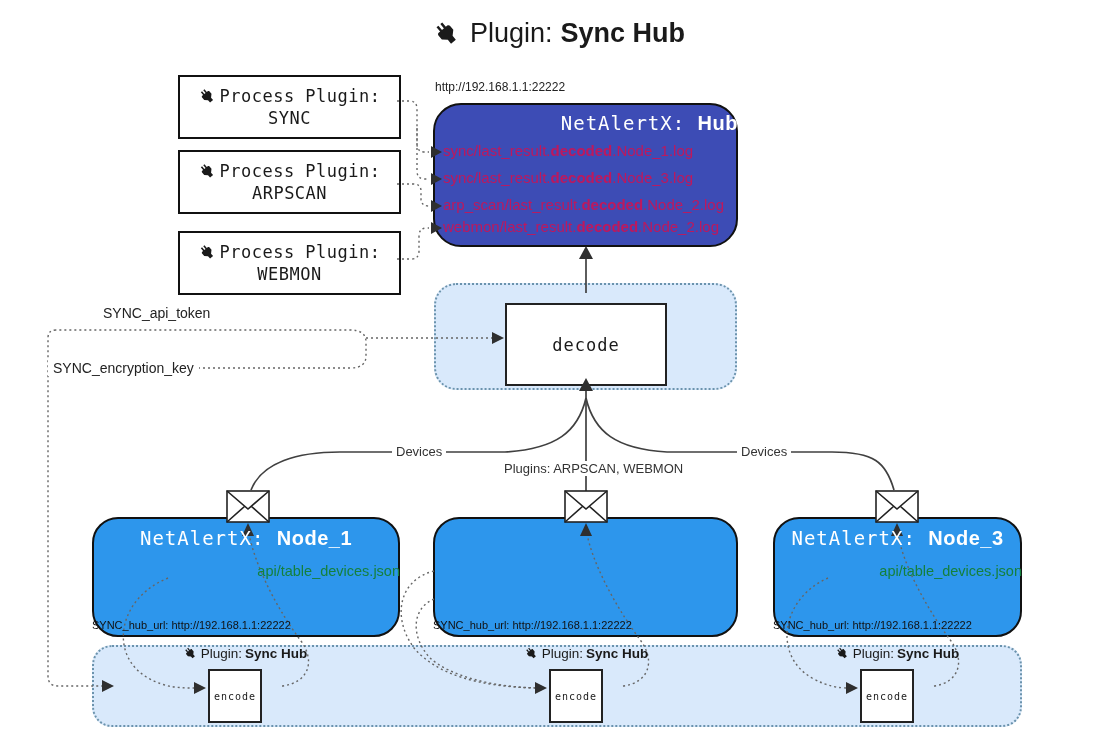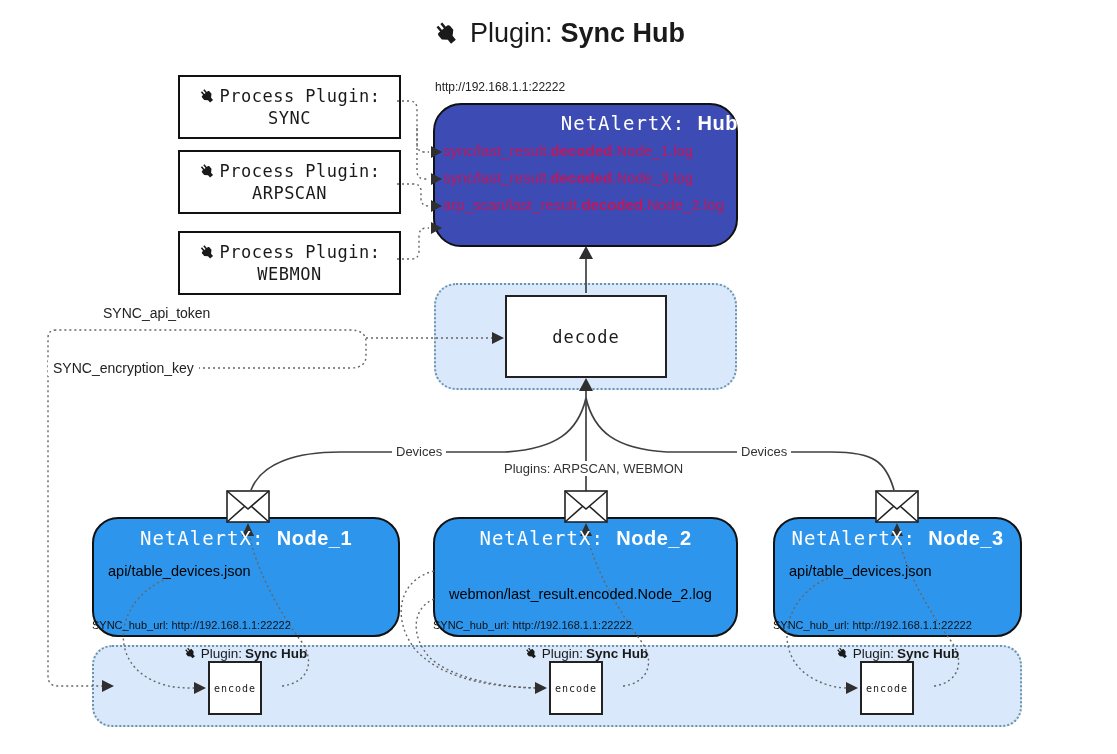--- a/index.html
+++ b/index.html
@@ -24,30 +24,30 @@
   
   .hub{left:433px;top:103px;width:305px;height:144px;background:#3d4cb5;border:2px solid #111;border-radius:28px;box-sizing:border-box;}
   .hub-url{left:435px;top:80px;width:300px;font-size:12px;color:#222;}
   .hub-title{left:433px;top:112px;width:305px;text-align:right;color:#fff;font-size:19px;letter-spacing:1px;}
   .hub-title b,.node-title b{font-family:"Liberation Sans",sans-serif;font-weight:bold;font-size:20px;letter-spacing:.5px;}
   .hub-row{left:443px;width:288px;height:20px;color:#be185d;font-size:15px;white-space:nowrap;}
   .hub-row b{font-weight:bold;}
   
   .panel{background:#d9e9fb;border:2px dotted #6b93ad;border-radius:22px;box-sizing:border-box;}
   .decode-panel{left:434px;top:283px;width:303px;height:107px;}
-  .iobox{background:#fff;border:2px solid #222;box-sizing:border-box;display:flex;align-items:center;justify-content:center;}
+  .iobox{background:#fff;border:2px solid #222;box-sizing:border-box;display:flex;align-items:center;justify-content:center;margin-top:8px;}
   .decode-box{left:505px;top:295px;width:162px;height:83px;font-size:17px;letter-spacing:1px;}
   
   .cfg{background:#fff;padding:0 5px;font-size:14px;color:#222;white-space:nowrap;}
   
   .edge-lab{background:#fff;padding:0 4px;font-size:13px;color:#333;white-space:nowrap;text-align:center;}
   
   .node{background:#2d96ec;border:2px solid #111;border-radius:26px;box-sizing:border-box;top:517px;height:120px;}
   .node-title{text-align:center;color:#fff;font-size:19px;letter-spacing:1px;}
-  .node-file{text-align:left;color:#000000;font-size:14.5px;white-space:nowrap;padding-left:16px;}
+  .node-file{text-align:right;color:#15803d;font-size:14.5px;white-space:nowrap;}
   .node-url{text-align:left;color:#111;font-size:11px;white-space:nowrap;}
   
   .band{left:92px;top:645px;width:930px;height:82px;border-radius:20px;}
   .band-lab{display:flex;align-items:center;justify-content:center;gap:3px;font-size:13.5px;color:#1a1a1a;white-space:nowrap;}
   .band-lab b{font-weight:bold;}
   .encode-box{top:661px;width:54px;height:54px;font-size:10px;letter-spacing:1px;}
 </style>
 </head>
 <body>
 
@@ -169,34 +169,33 @@
     <b>Sync Hub</b>
   </div>
 
   <div class="abs hub-url z6">http://192.168.1.1:22222</div>
   <div class="abs hub-title mono z6">
     <span>NetAlertX:</span>&nbsp;<b>Hub</b>
   </div>
   <div class="abs hub-row z6" style="top:142px"><span>sync/last_result.</span><b>decoded</b><span>.Node_1.log</span></div>
   <div class="abs hub-row z6" style="top:169px"><span>sync/last_result.</span><b>decoded</b><span>.Node_3.log</span></div>
   <div class="abs hub-row z6" style="top:196px"><span>arp_scan/last_result.</span><b>decoded</b><span>.Node_2.log</span></div>
+  <div class="abs hub-row z6" style="top:218px"><span>webmon/last_result.</span><b>decoded</b><span>.Node_2.log</span></div>
 
   <div class="abs cfg z6" style="left:98px;top:305px">SYNC_api_token</div>
   <div class="abs cfg z6" style="left:48px;top:360px">SYNC_encryption_key</div>
 
   <div class="abs edge-lab z6" style="left:392px;top:444px">Devices</div>
   <div class="abs edge-lab z6" style="left:737px;top:444px">Devices</div>
   <div class="abs edge-lab z6" style="left:500px;top:461px">Plugins: ARPSCAN, WEBMON</div>
 
   <div class="abs node-title mono z6" style="left:92px;top:527px;width:308px"><span>NetAlertX:</span>&nbsp;<b>Node_1</b></div>
   <div class="abs node-file z6" style="left:92px;top:563px;width:308px">api/table_devices.json</div>
   <div class="abs node-url z6" style="left:92px;top:619px;width:308px">SYNC_hub_url: http://192.168.1.1:22222</div>
 
-  <div class="abs node-title mono z6" style="left:433px;top:527px;width:305px"><span>NetAlertX:</span>&nbsp;<b>Node_2</b></div>
-  <div class="abs node-file z6" style="left:433px;top:586px;width:305px">webmon/last_result.encoded.Node_2.log</div>
   <div class="abs node-url z6" style="left:433px;top:619px;width:305px">SYNC_hub_url: http://192.168.1.1:22222</div>
 
   <div class="abs node-title mono z6" style="left:773px;top:527px;width:249px"><span>NetAlertX:</span>&nbsp;<b>Node_3</b></div>
   <div class="abs node-file z6" style="left:773px;top:563px;width:249px">api/table_devices.json</div>
   <div class="abs node-url z6" style="left:773px;top:619px;width:249px">SYNC_hub_url: http://192.168.1.1:22222</div>
 
   <div class="abs band-lab z6" style="left:145px;top:646px;width:200px">
     <svg class="plug plug-sm" viewBox="0 0 24 24">
         <path transform="rotate(-40 12 12)" d="M9 2.5h2V7H9zM13 2.5h2V7h-2zM7.5 7h9c.8 0 1.5.7 1.5 1.5v4.2l-3.5 3.3V20h-5v-4L6 12.7V8.5C6 7.7 6.7 7 7.5 7z"></path>
       </svg>

